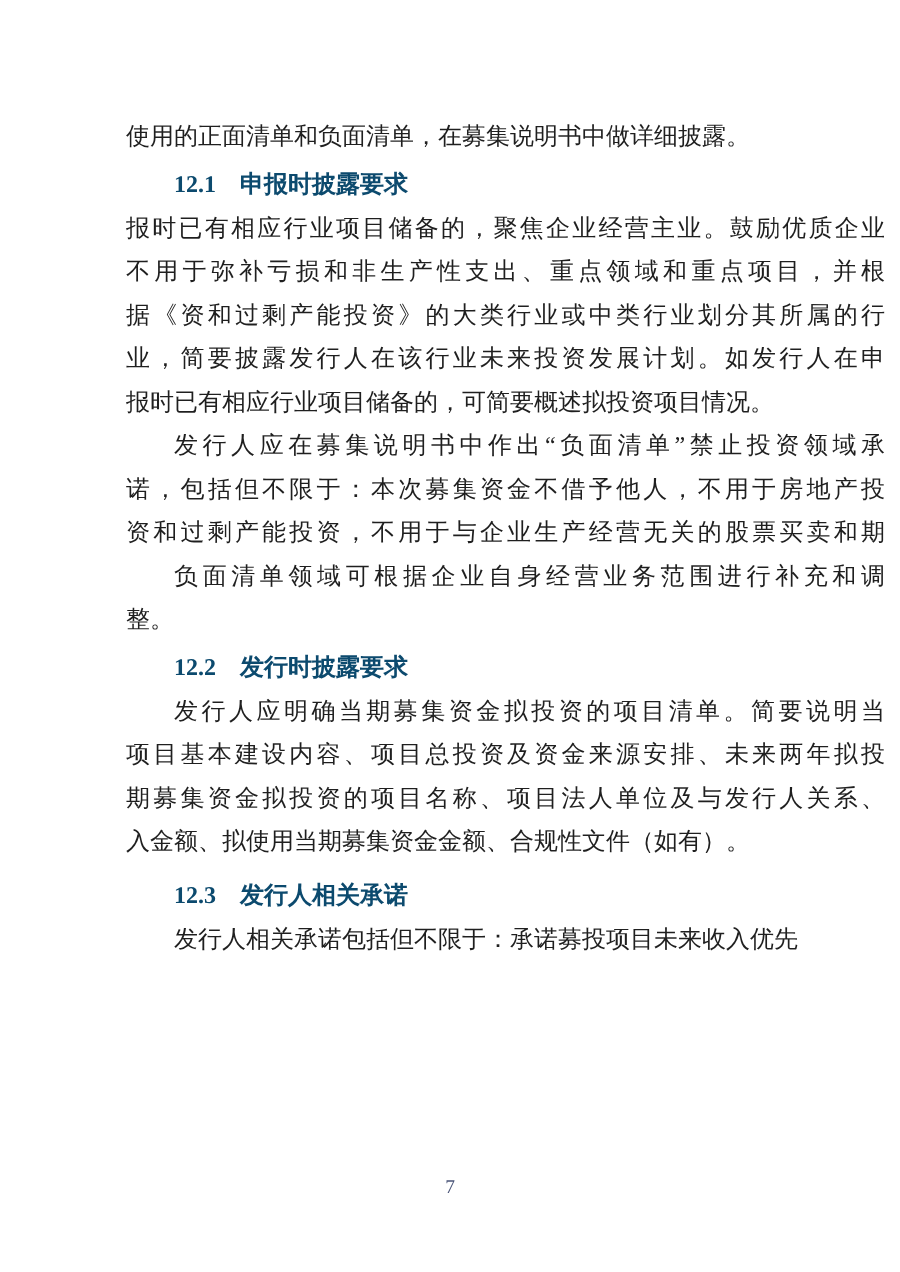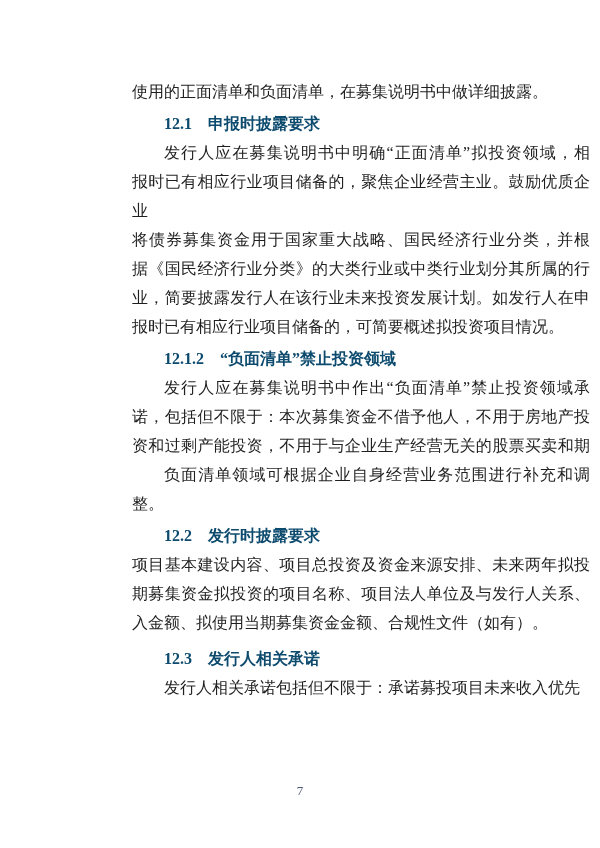--- a/index.html
+++ b/index.html
@@ -20,21 +20,20 @@
     top: 77px;
     left: 84px;
     width: 506px;
   }
   .line {
     font-size: 16px;
     line-height: 29px;
     color: #1f1f1f;
     letter-spacing: 0;
     white-space: normal;
-    margin-left: 48px;
   }
   .line.body.fill {
     text-align: justify;
     text-align-last: justify;
   }
   .line.body.endline {
     text-align: left;
   }
   .line.indent {
     padding-left: 32px;
@@ -60,33 +59,32 @@
     font-family: "Liberation Serif", "DejaVu Serif", serif;
   }
 </style>
 </head>
 <body>
 
 <div class="page">
   <div class="content" id="content">
       <div class="line body endline">使用的正面清单和负面清单，在募集说明书中做详细披露。</div>
       <div class="line heading">12.1　申报时披露要求</div>
-      <div class="line body fill indent">发行人应在募集说明书中明确“正面清单”拟投资领域，相</div>
       <div class="line body fill">报时已有相应行业项目储备的，聚焦企业经营主业。鼓励优质企业</div>
-      <div class="line body fill">将债券募集资金用于国家重大战略、国民经济行业分类，并根</div>
-      <div class="line body fill">据《国民经济行业分类》的大类行业或中类行业划分其所属的行</div>
+      <div class="line body fill">不用于弥补亏损和非生产性支出、重点领域和重点项目，并根</div>
+      <div class="line body fill">据《资和过剩产能投资》的大类行业或中类行业划分其所属的行</div>
       <div class="line body fill">业，简要披露发行人在该行业未来投资发展计划。如发行人在申</div>
       <div class="line body endline">报时已有相应行业项目储备的，可简要概述拟投资项目情况。</div>
-      <div class="line heading">12.1.2　“负面清单”禁止投资领域</div>
       <div class="line body fill indent">发行人应在募集说明书中作出“负面清单”禁止投资领域承</div>
       <div class="line body fill">诺，包括但不限于：本次募集资金不借予他人，不用于房地产投</div>
       <div class="line body fill">资和过剩产能投资，不用于与企业生产经营无关的股票买卖和期</div>
       <div class="line body fill indent">负面清单领域可根据企业自身经营业务范围进行补充和调</div>
       <div class="line body endline">整。</div>
       <div class="line heading">12.2　发行时披露要求</div>
+      <div class="line body fill indent">发行人应明确当期募集资金拟投资的项目清单。简要说明当</div>
       <div class="line body fill">项目基本建设内容、项目总投资及资金来源安排、未来两年拟投</div>
       <div class="line body fill">期募集资金拟投资的项目名称、项目法人单位及与发行人关系、</div>
       <div class="line body endline">入金额、拟使用当期募集资金金额、合规性文件（如有）。</div>
       <div class="line heading big-gap">12.3　发行人相关承诺</div>
       <div class="line body endline indent">发行人相关承诺包括但不限于：承诺募投项目未来收入优先</div>
     </div>
   <div class="footer">7</div>
 </div>
 
 </body></html>

